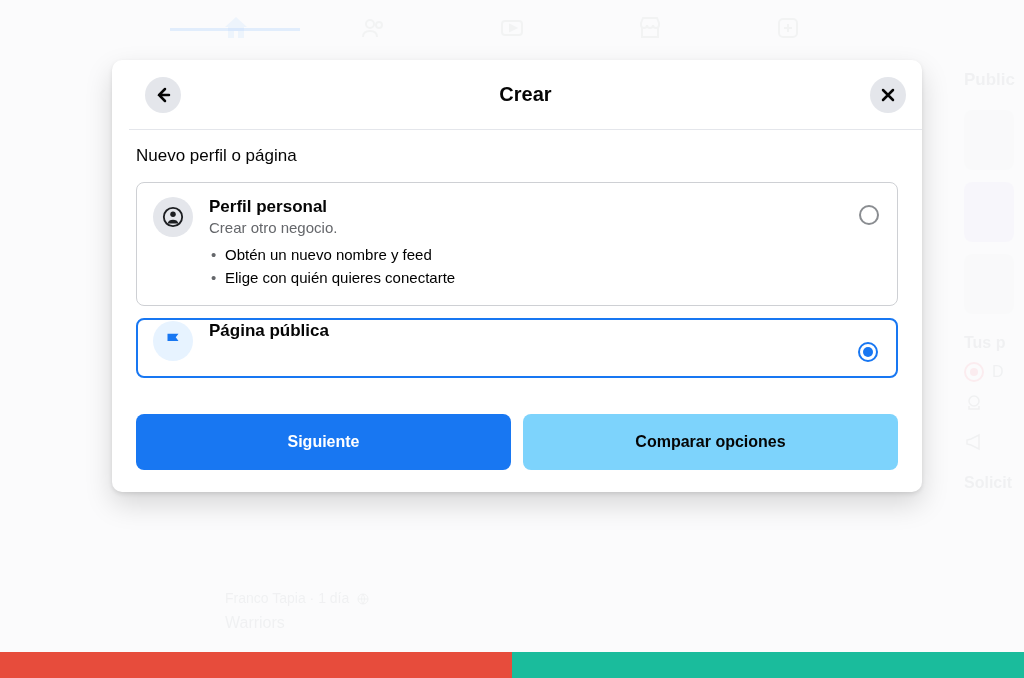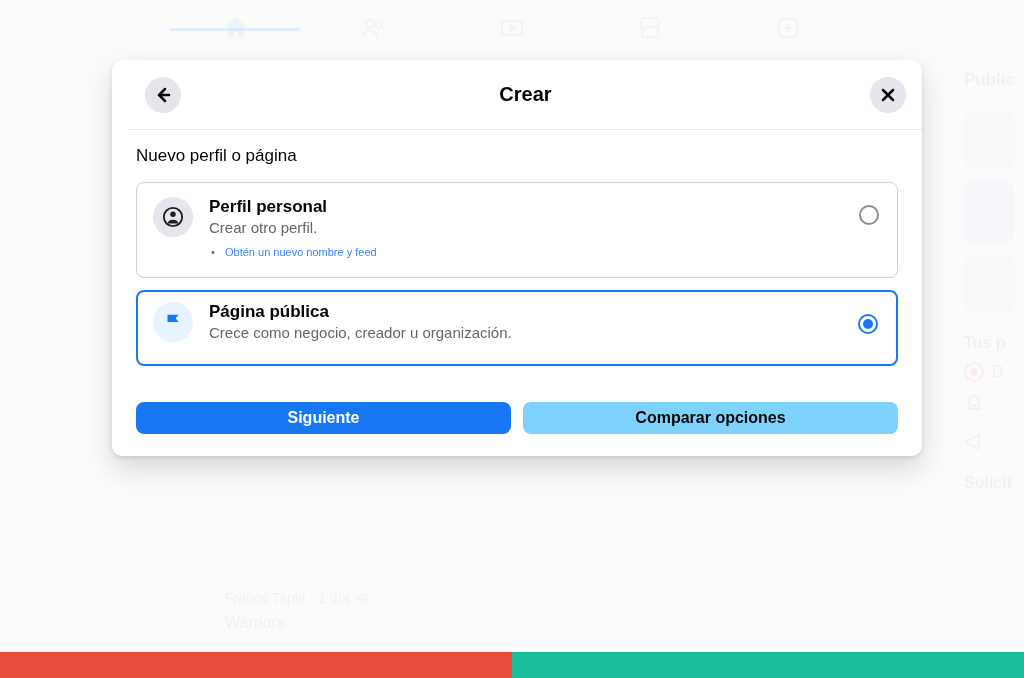--- a/index.html
+++ b/index.html
@@ -67,39 +67,39 @@
       padding: 14px 16px 16px;
       display: flex;
       gap: 16px;
       cursor: pointer;
       margin-bottom: 12px;
       position: relative;
       align-items: flex-start;
     }
     .option-card.selected {
       border: 2px solid #1877f2;
-      padding: 10px 15px 15px;
+      padding: 1px 15px 15px;
     }
     .option-icon {
       width: 40px; height: 40px;
       border-radius: 50%;
       background: #e4e6eb;
       display: flex; align-items: center; justify-content: center;
       flex-shrink: 0;
     }
     .option-icon.blue { background: #e7f3ff; }
     .option-icon svg { width: 22px; height: 22px; }
     .option-content { flex: 1; }
     .option-title { font-size: 17px; font-weight: 600; color: #050505; }
     .option-subtitle { font-size: 15px; color: #65676b; margin-top: 2px; }
     .option-bullets { list-style: none; margin-top: 8px; padding-left: 16px; }
     .option-bullets li {
       position: relative;
-      font-size: 11px;
-      color: #3b82f6;
+      font-size: 15px;
+      color: #000000;
       line-height: 1.5;
     }
     .option-bullets li::before {
       content: "•";
       position: absolute;
       left: -14px;
       color: #65676b;
     }
     .radio {
       position: absolute;
@@ -120,21 +120,21 @@
       border-radius: 50%;
     }
 
     .dialog-footer {
       padding: 16px 24px 22px;
       display: flex;
       gap: 12px;
     }
     .btn {
       flex: 1;
-      height: 32px;
+      height: 56px;
       border-radius: 8px;
       border: none;
       font-size: 16px;
       font-weight: 600;
       cursor: pointer;
     }
     .btn.primary { background: #1877f2; color: #fff; }
     .btn.secondary { background: #7dd3fc; color: #050505; }
 
     
@@ -227,37 +227,37 @@
     <div class="option-card">
       <div class="option-icon">
         <svg viewBox="0 0 24 24" fill="#1c1e21">
             <circle cx="12" cy="12" r="10" fill="none" stroke="#1c1e21" stroke-width="2"></circle>
             <circle cx="12" cy="9" r="3"></circle>
             <path d="M6 19c1-3 3-4 6-4s5 1 6 4" fill="#1c1e21"></path>
           </svg>
       </div>
       <div class="option-content">
         <div class="option-title">Perfil personal</div>
-        <div class="option-subtitle">Crear otro perfil.</div>
+        <div class="option-subtitle">Crear otro negocio.</div>
         <ul class="option-bullets">
           <li>Obtén un nuevo nombre y feed</li>
+          <li>Elige con quién quieres conectarte</li>
         </ul>
       </div>
       <div class="radio"></div>
     </div>
 
     <div class="option-card selected">
       <div class="option-icon blue">
         <svg viewBox="0 0 24 24" fill="#1877f2">
             <path d="M6 3v18M6 4h12l-3 4 3 4H6"></path>
           </svg>
       </div>
       <div class="option-content">
         <div class="option-title">Página pública</div>
-        <div class="option-subtitle">Crece como negocio, creador u organización.</div>
         <ul class="option-bullets">
         </ul>
       </div>
       <div class="radio checked"></div>
     </div>
   </div>
 
   <div class="dialog-footer">
     <button class="btn primary">Siguiente</button>
     <button class="btn secondary">Comparar opciones</button>

